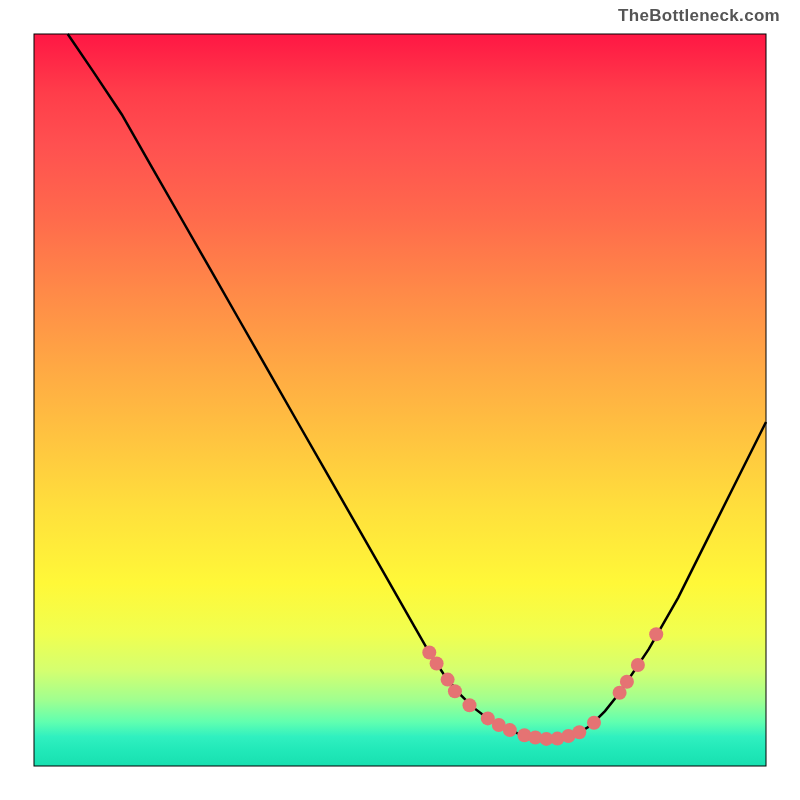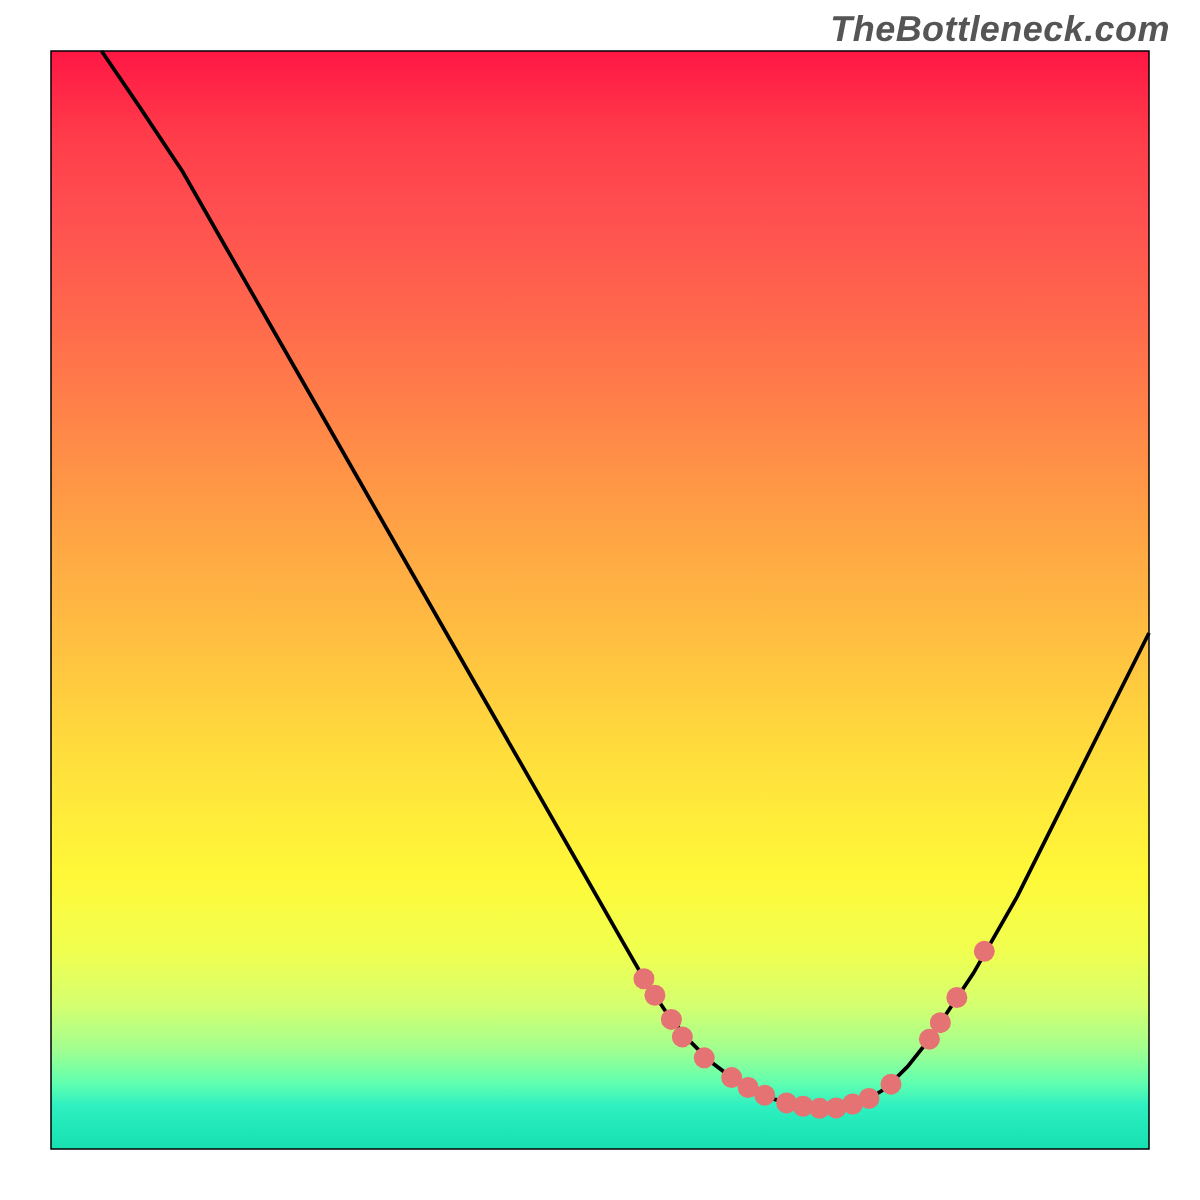--- a/index.html
+++ b/index.html
@@ -37,25 +37,24 @@
       #60ffb0 94%,
       #30f0c0 96%,
       #20e8b8 98%,
       #18e0b0 100%
     );
   }
   .watermark {
     position: absolute;
     top: 6px;
     right: 20px;
-    font-size: 24px;
+    font-size: 17px;
     font-weight: bold;
     color: #555;
     letter-spacing: 0.3px;
-    font-style: italic;
   }
   svg.overlay {
     position: absolute;
     left: 0;
     top: 0;
     width: 800px;
     height: 800px;
   }
   .curve {
     fill: none;

